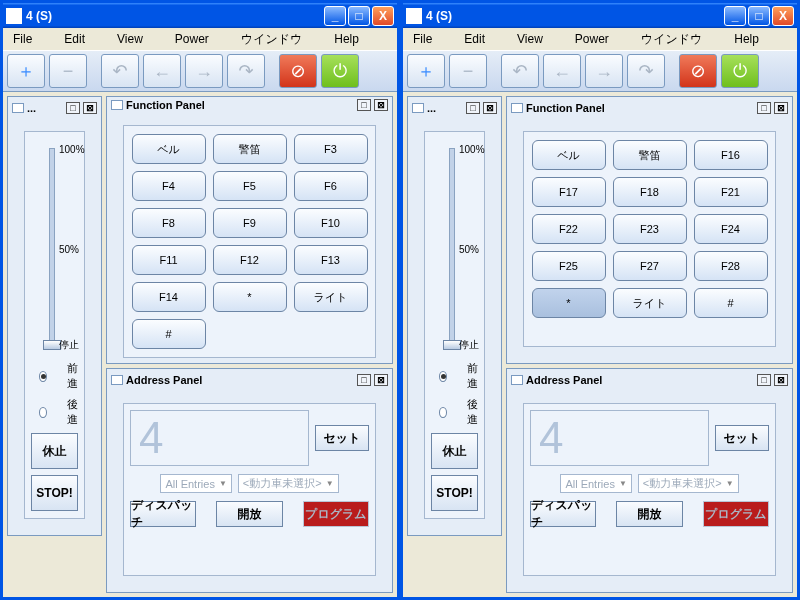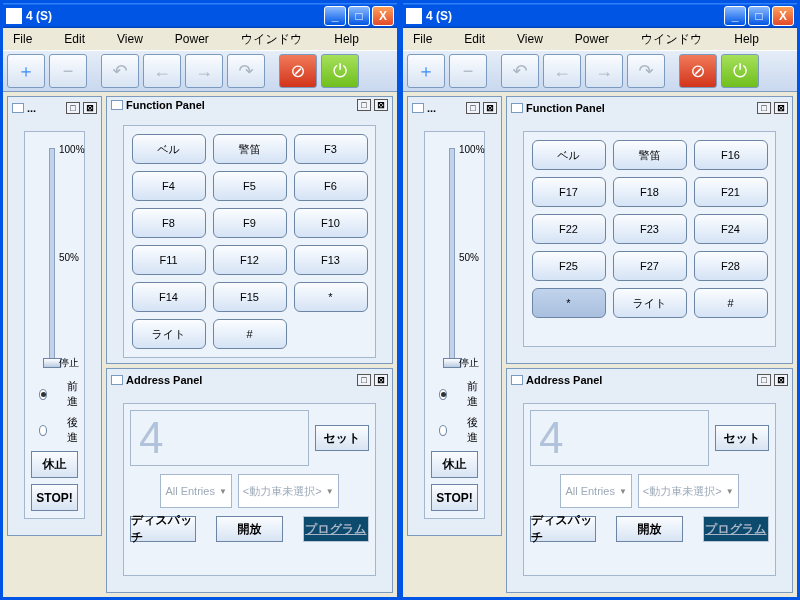--- a/index.html
+++ b/index.html
@@ -26,34 +26,34 @@
 .panel-titlebar .winbox { width:14px; height:12px; border:1px solid #555; font-size:9px; line-height:10px; text-align:center; background:#f0f4fa;}
 .panel-body { flex:1; border:1px solid #a5b7cf; background:#edf3fb; margin:14px; position:relative;}
 .throttle-body { display:flex; flex-direction:column; padding:6px 2px 4px 2px;}
 .scale { position:relative; flex:1; }
 .scale-track { position:absolute; left:22px; top:10px; bottom:10px; width:6px; background:#c2d2e8; border:1px solid #8aa2c0;}
 .scale-knob { position:absolute; left:16px; bottom:8px; width:18px; height:10px; background:linear-gradient(#fff,#b9cbe3); border:1px solid #6c85a5;}
 .tick { position:absolute; left:32px; font-size:10px; white-space:nowrap;}
 .radio-row { display:flex; align-items:center; font-size:11px; gap:20px; margin:3px 0 3px 12px;}
 .radio-dot { width:11px; height:11px; border:1px solid #6c85a5; border-radius:50%; background:#fff; display:inline-flex; align-items:center; justify-content:center;}
 .radio-dot.sel::after { content:""; width:5px; height:5px; border-radius:50%; background:#333;}
-.bbtn { margin:3px 4px; height:27px; border:1px solid #6c85a5; background:linear-gradient(#fafcff,#d8e4f3); font-size:12px; font-weight:bold; display:flex; align-items:center; justify-content:center;}
+.bbtn { margin:3px 4px; height:36px; border:1px solid #6c85a5; background:linear-gradient(#fafcff,#d8e4f3); font-size:12px; font-weight:bold; display:flex; align-items:center; justify-content:center;}
 .fn-body { display:flex; flex-direction:column; align-items:center; padding:8px 4px; gap:6px;}
 .grid { display:grid; grid-template-columns: repeat(3, 74px); grid-auto-rows: 30px; gap:7px 7px;}
 .fbtn { border:1px solid #6c85a5; background:linear-gradient(#fbfdff,#d5e3f5); font-size:11px; display:flex; align-items:center; justify-content:center; border-radius:6px;}
 .fbtn.pressed { background:linear-gradient(#c1d3ec,#a9c0de); }
 .addr-body { padding:6px; display:flex; flex-direction:column; gap:8px;}
 .addr-top { display:flex; align-items:center; gap:6px;}
 .addr-num { flex:1; border:1px solid #a5b7cf; height:56px; font-size:44px; color:#b1c3da; padding:0 8px; display:flex; align-items:center;}
 .addr-mid { display:flex; gap:6px; justify-content:center;}
-.combo { border:1px solid #a5b7cf; height:34px; background:#fff; color:#9ca9b9; font-size:11px; display:flex; align-items:center; padding:0 4px; }
+.combo { border:1px solid #a5b7cf; height:19px; background:#fff; color:#9ca9b9; font-size:11px; display:flex; align-items:center; padding:0 4px; }
 .combo .arrow { margin-left:4px; font-size:8px; color:#888;}
 .addr-bot { display:flex; gap:20px;}
 .abtn { flex:1; height:26px; border:1px solid #6c85a5; background:linear-gradient(#fafcff,#d8e4f3); font-size:12px; font-weight:bold; display:flex; align-items:center; justify-content:center;}
-.abtn.dis { color:#aab6c5; border-color:#b9c5d5; background:#0c4a6e;text-decoration:underline;}
+.abtn.dis { color:#aab6c5; border-color:#b9c5d5; background:#b91c1c;}
 </style>
 </head>
 <body>
 
 <div class="window">
   <div class="titlebar">
     <span class="tb-icon"></span>
     <span class="tb-title">4 (S)</span>
     <span class="tb-btn tb-min">_</span>
     <span class="tb-btn tb-max">□</span>
@@ -125,21 +125,20 @@
               <div class="fbtn">F4</div>
               <div class="fbtn">F5</div>
               <div class="fbtn">F6</div>
               <div class="fbtn">F8</div>
               <div class="fbtn">F9</div>
               <div class="fbtn">F10</div>
               <div class="fbtn">F11</div>
               <div class="fbtn">F12</div>
               <div class="fbtn">F13</div>
               <div class="fbtn">F14</div>
-              <div class="fbtn">F15</div>
               <div class="fbtn">*</div>
               <div class="fbtn">ライト</div>
               <div class="fbtn">#</div>
             </div>
         </div>
       </div>
       <div class="panel" style="flex:1">
         <div class="panel-titlebar">
           <span class="mini-icon"></span>
           <span class="title">Address Panel</span>

